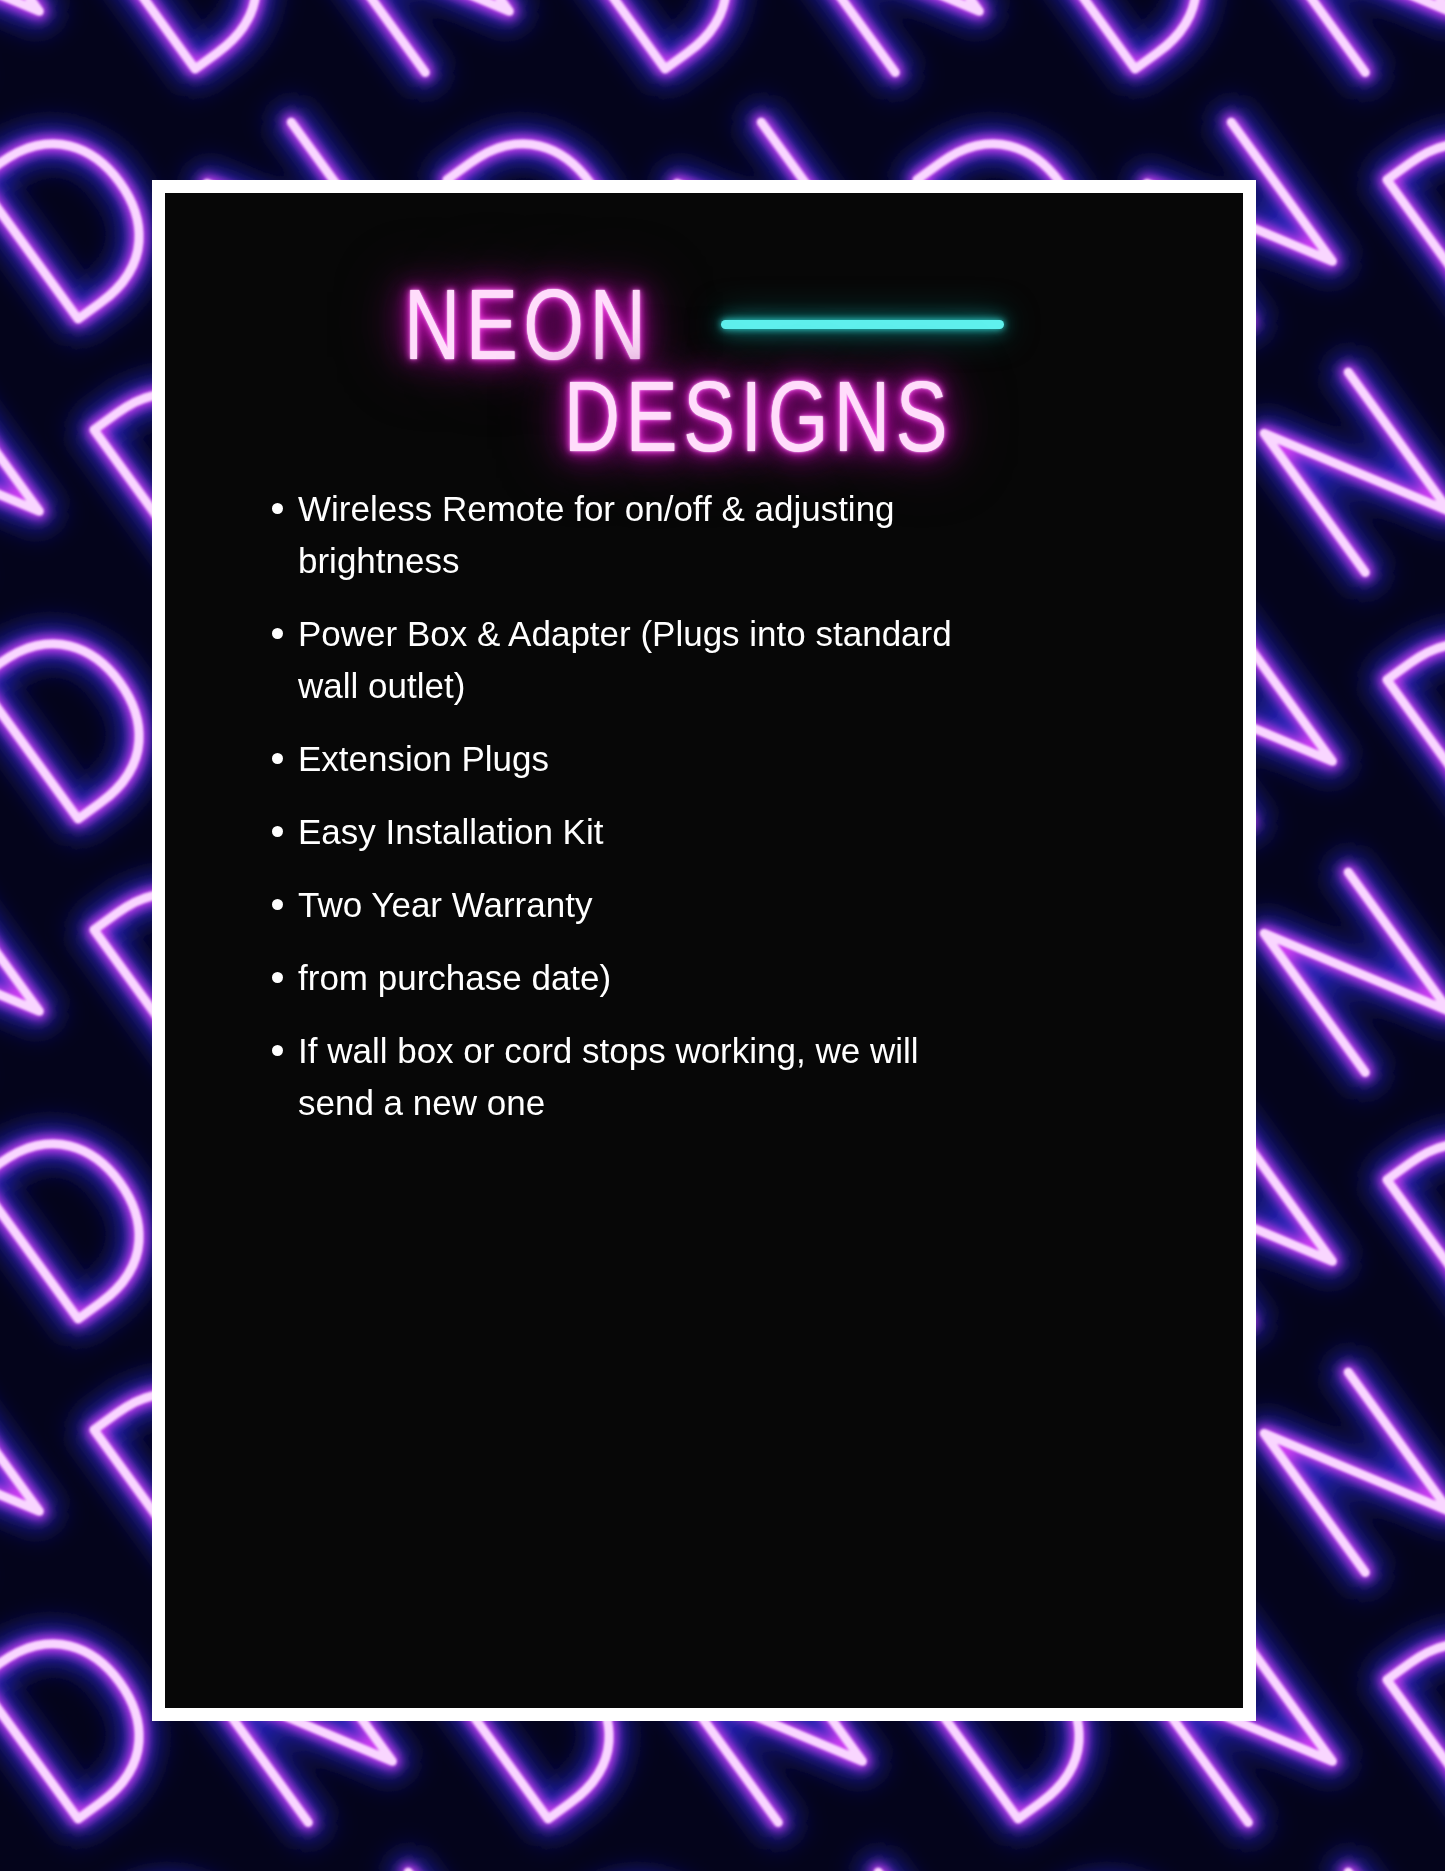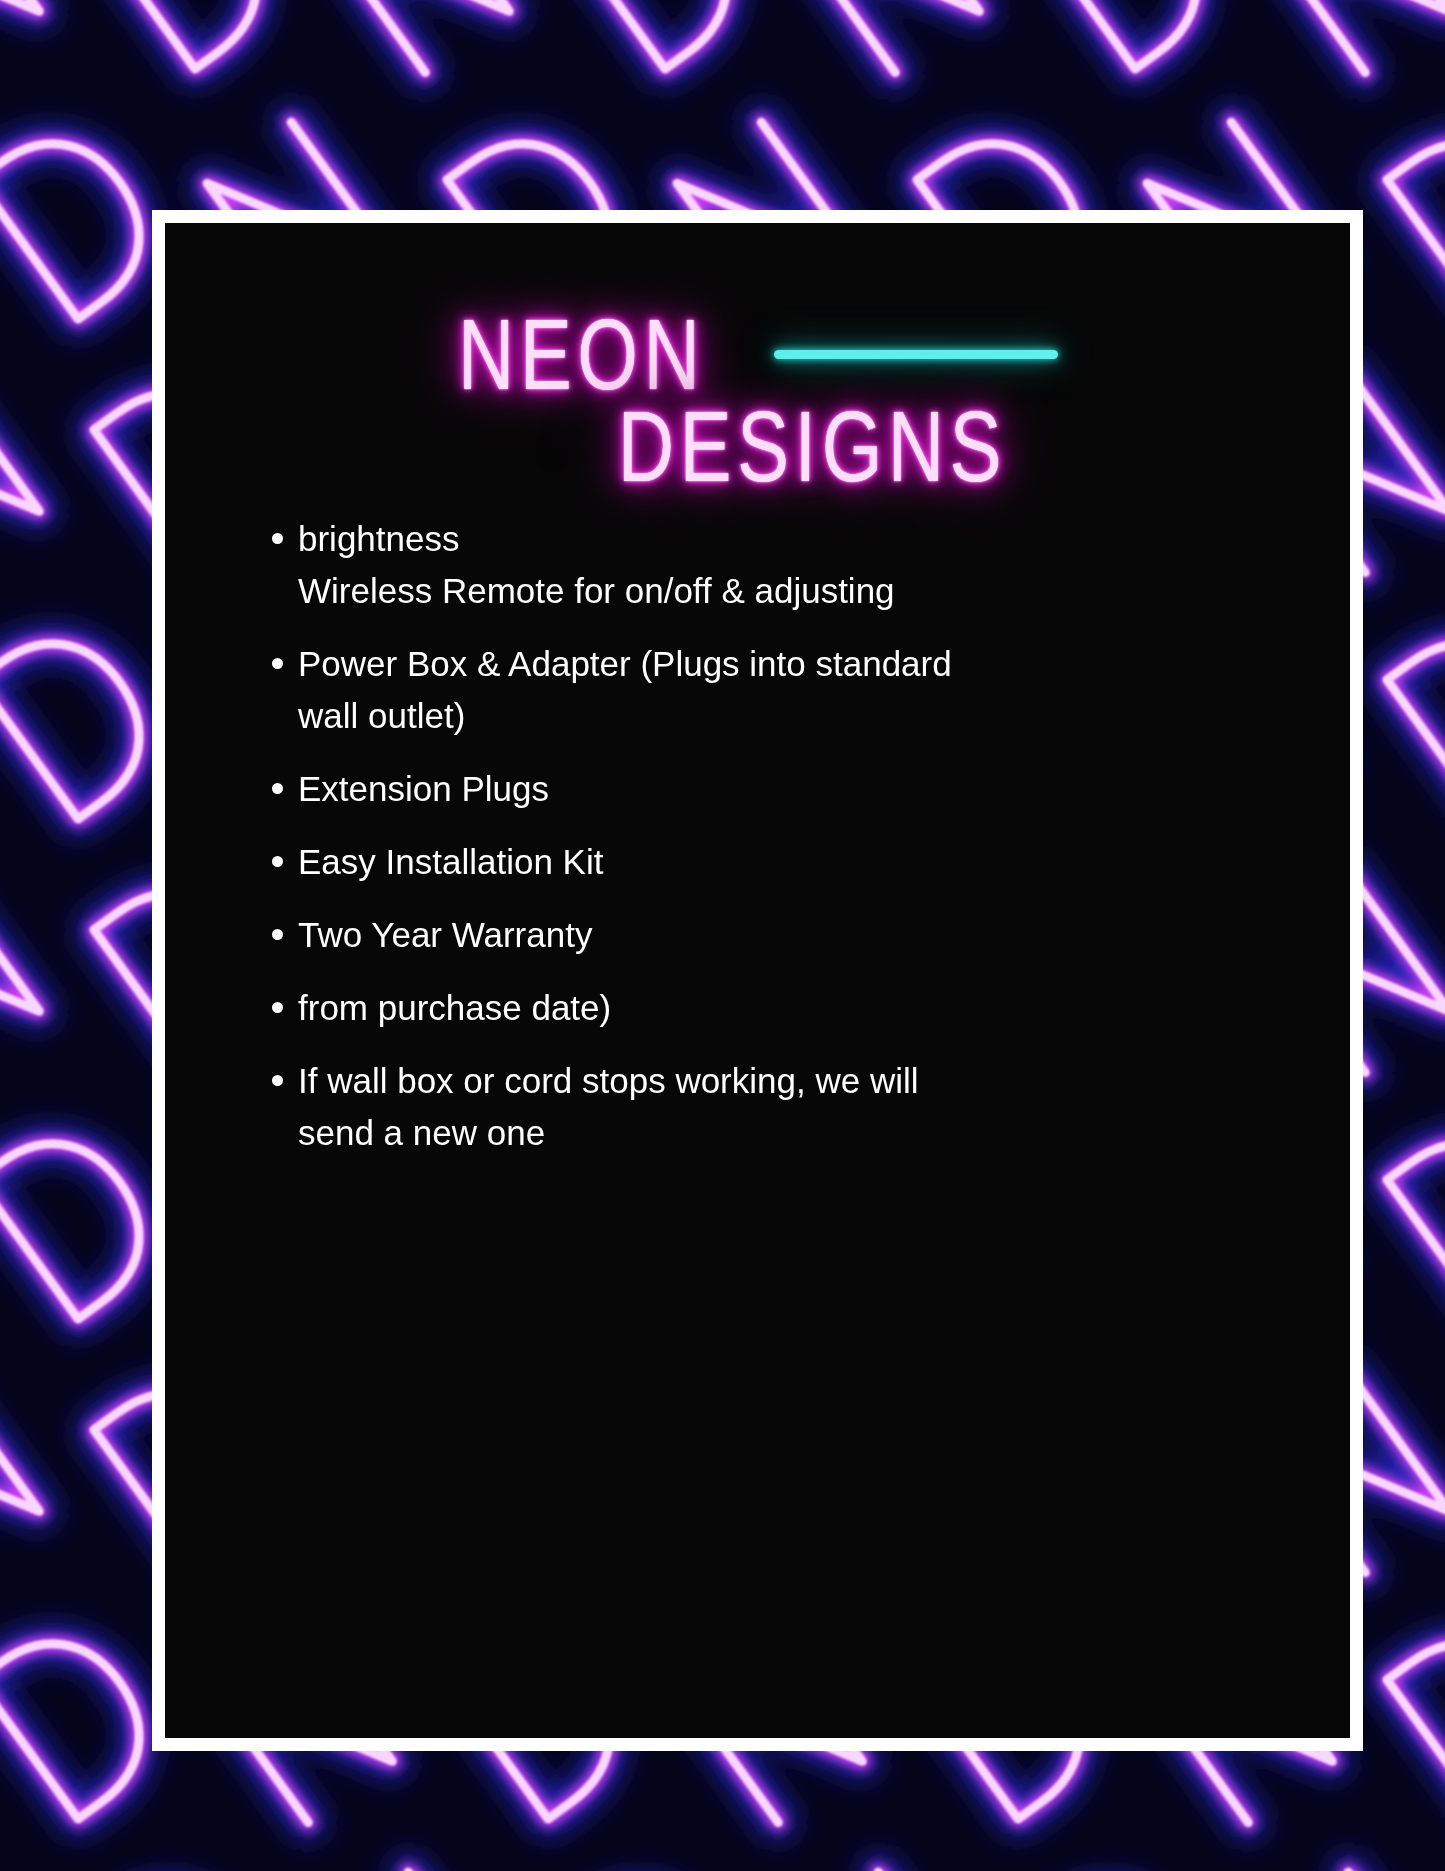--- a/index.html
+++ b/index.html
@@ -8,23 +8,23 @@
     width:1445px;height:1871px;
     background:#04041b;
     overflow:hidden;
     font-family:"Liberation Sans", sans-serif;
   }
   svg.bg{position:absolute;left:0;top:0;}
 
   
   .frame{
     position:absolute;left:152px;top:180px;
-    width:1211px;height:1541px;
+    width:1104px;height:1541px;
     background:var(--frame,#ffffff);
-    padding:13px;box-sizing:border-box;margin-top:30px;
+    padding:13px;box-sizing:border-box;
   }
   .panel{
     width:100%;height:100%;
     background:var(--panel,#070707);
     overflow:hidden;
   }
 
   
   .logo{width:600px;margin:88px auto 0;}
   .lrow{display:flex;align-items:center;height:86px;}
@@ -200,22 +200,22 @@
         </div>
         <div class="lrow lrow2">
           <span class="neon-line line2"></span>
           <span class="neon-text scale-right">DESIGNS</span>
         </div>
       </div>
 
 
       <ul class="list">
           <li class="item">
+            <div class="line">Wireless Remote for on/off &amp; adjusting</div>
             <div class="line">brightness</div>
-            <div class="line">Wireless Remote for on/off &amp; adjusting</div>
           </li>
           <li class="item">
             <div class="line">Power Box &amp; Adapter (Plugs into standard</div>
             <div class="line">wall outlet)</div>
           </li>
           <li class="item">
             <div class="line">Extension Plugs</div>
           </li>
           <li class="item">
             <div class="line">Easy Installation Kit</div>

